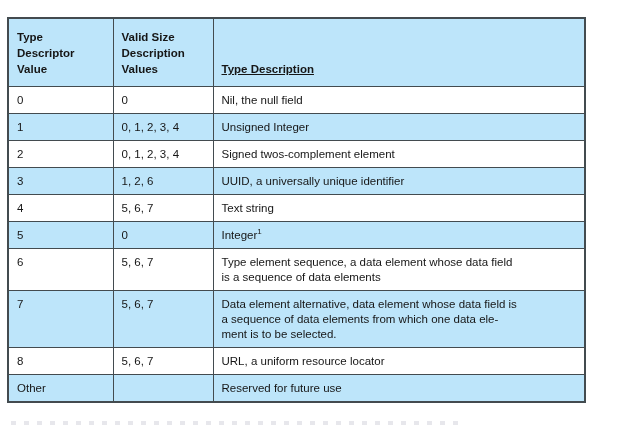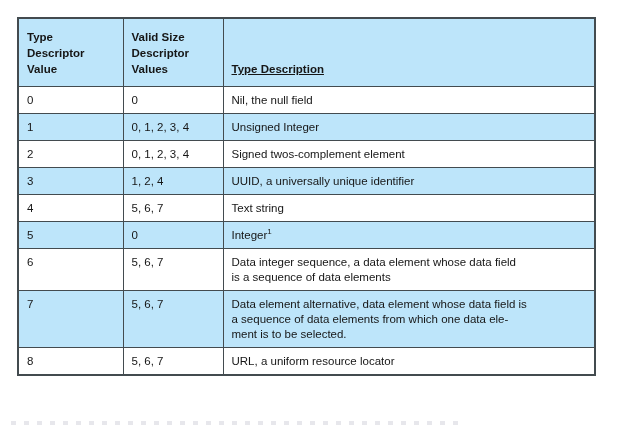--- a/index.html
+++ b/index.html
@@ -7,21 +7,21 @@
     position: relative;
     width: 632px;
     height: 432px;
     background: #ffffff;
     overflow: hidden;
     font-family: "Liberation Sans", sans-serif;
     color: #161616;
   }
   table.spec-table {
     position: absolute;
-    left: 17px;
+    left: 7px;
     top: 17px;
     width: 577px;
     border-collapse: collapse;
     table-layout: fixed;
     border: 2px solid #434b4f;
   }
   .spec-table th, .spec-table td {
     border: 1px solid #434b4f;
     padding: 6px 8px 5px 8px;
     font-size: 11.5px;
@@ -76,21 +76,21 @@
       <col style="width:105px">
       <col style="width:100px">
       <col style="width:372px">
     </colgroup>
     <thead>
       <tr>
           <th>Type
 Descriptor
 Value</th>
           <th>Valid Size
-Descriptor
+Description
 Values</th>
           <th class="bottom-aligned">Type Description</th>
         </tr>
     </thead>
     <tbody>
         <tr>
           <td>0</td>
           <td>0</td>
           <td>Nil, the null field</td>
         </tr>
@@ -99,51 +99,56 @@
           <td>0, 1, 2, 3, 4</td>
           <td>Unsigned Integer</td>
         </tr>
         <tr>
           <td>2</td>
           <td>0, 1, 2, 3, 4</td>
           <td>Signed twos-complement element</td>
         </tr>
         <tr class="alt">
           <td>3</td>
-          <td>1, 2, 4</td>
+          <td>1, 2, 6</td>
           <td>UUID, a universally unique identifier</td>
         </tr>
         <tr>
           <td>4</td>
           <td>5, 6, 7</td>
           <td>Text string</td>
         </tr>
         <tr class="alt">
           <td>5</td>
           <td>0</td>
           <td><span>Integer</span><sup>1</sup></td>
         </tr>
         <tr>
           <td>6</td>
           <td>5, 6, 7</td>
-          <td>Data integer sequence, a data element whose data field
+          <td>Type element sequence, a data element whose data field
 is a sequence of data elements</td>
         </tr>
         <tr class="alt">
           <td>7</td>
           <td>5, 6, 7</td>
           <td>Data element alternative, data element whose data field is
 a sequence of data elements from which one data ele-
 ment is to be selected.</td>
         </tr>
         <tr>
           <td>8</td>
           <td>5, 6, 7</td>
           <td>URL, a uniform resource locator</td>
         </tr>
+        <tr class="alt">
+          <td>Other</td>
+          <td></td>
+          <td>Reserved for future use</td>
+        </tr>
       </tbody>
   </table>
 
   <div class="clipped-footnote"></div>
 
   <div class="watermark">CSDN @xyjdwxzxxbv</div>
 
 </div>
 
 </body></html>

